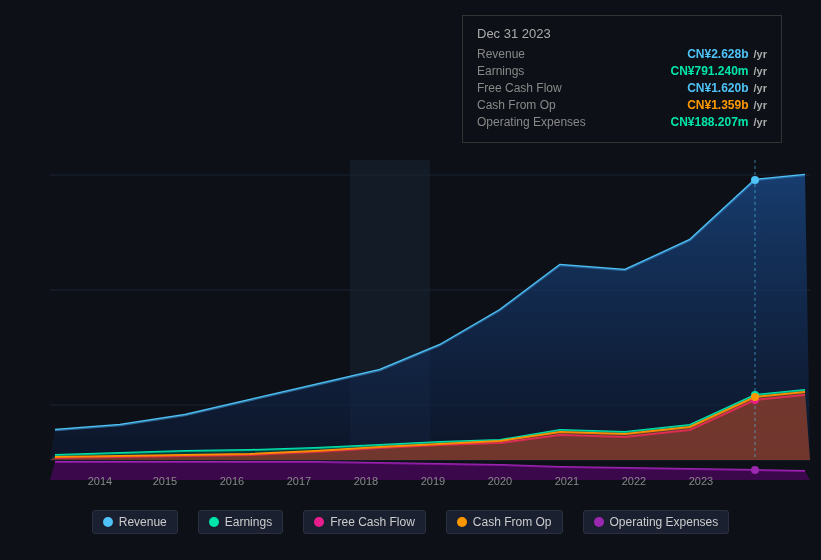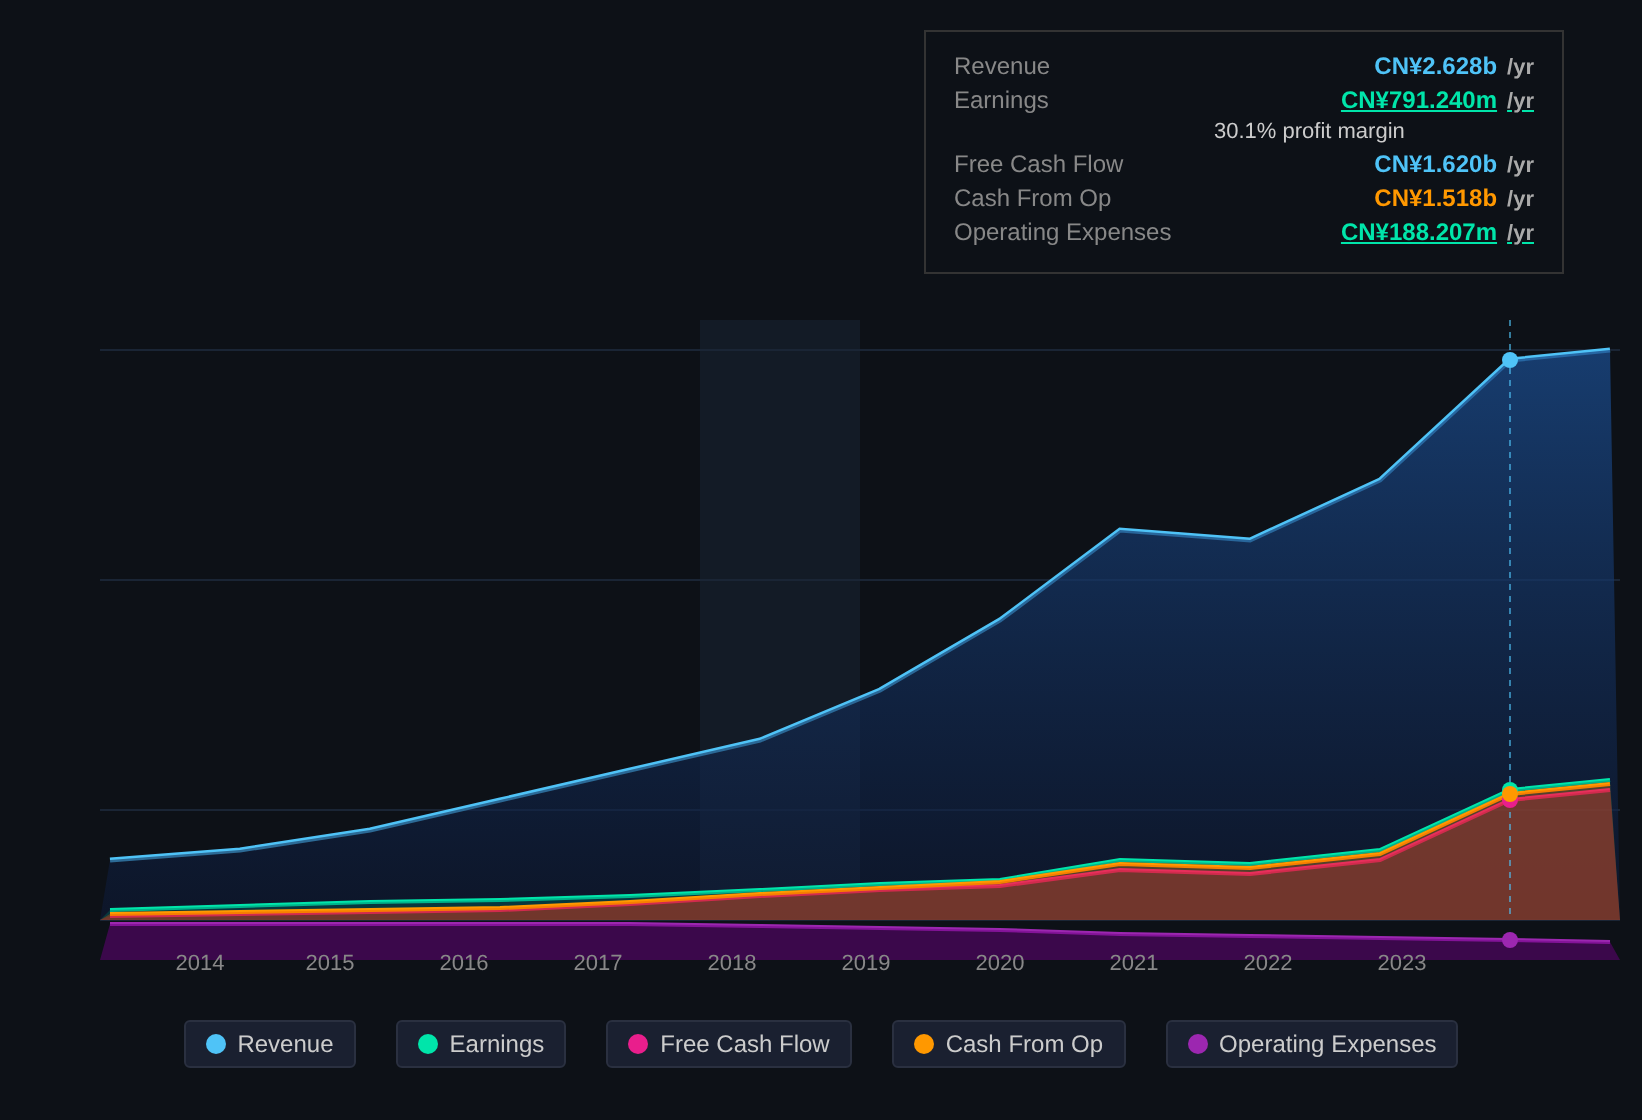--- a/index.html
+++ b/index.html
@@ -54,21 +54,21 @@
       margin-left: 10px;
     }
 
     .tooltip-sub {
       color: #aaa;
       font-size: 11px;
       margin-left: 5px;
     }
 
     .color-blue { color: #4fc3f7; }
-    .color-green { color: #00e5aa; text-decoration: underline; }
+    .color-green { color: #00e5aa; }
     .color-orange { color: #ff9800; }
     .profit-margin {
       color: #ccc;
       font-size: 11px;
       margin-left: 130px;
       margin-bottom: 3px;
     }
 
     #y-label {
       position: absolute;
@@ -123,43 +123,43 @@
       height: 10px;
       border-radius: 50%;
     }
   </style>
 </head>
 <body>
 
 <div id="chart-container">
 
   <div id="tooltip-card">
+    <div class="tooltip-date">Dec 31 2023</div>
     <div class="tooltip-row">
       <span class="tooltip-label">Revenue</span>
       <span class="tooltip-value color-blue">
         <span>CN¥2.628b</span><span class="tooltip-sub">/yr</span>
       </span>
     </div>
     <div class="tooltip-row">
       <span class="tooltip-label">Earnings</span>
       <span class="tooltip-value color-green">
         <span>CN¥791.240m</span><span class="tooltip-sub">/yr</span>
       </span>
     </div>
-    <div class="profit-margin">30.1% profit margin</div>
     <div class="tooltip-row">
       <span class="tooltip-label">Free Cash Flow</span>
       <span class="tooltip-value color-blue">
         <span>CN¥1.620b</span><span class="tooltip-sub">/yr</span>
       </span>
     </div>
     <div class="tooltip-row">
       <span class="tooltip-label">Cash From Op</span>
       <span class="tooltip-value color-orange">
-        <span>CN¥1.518b</span><span class="tooltip-sub">/yr</span>
+        <span>CN¥1.359b</span><span class="tooltip-sub">/yr</span>
       </span>
     </div>
     <div class="tooltip-row">
       <span class="tooltip-label">Operating Expenses</span>
       <span class="tooltip-value color-green">
         <span>CN¥188.207m</span><span class="tooltip-sub">/yr</span>
       </span>
     </div>
   </div>
 

